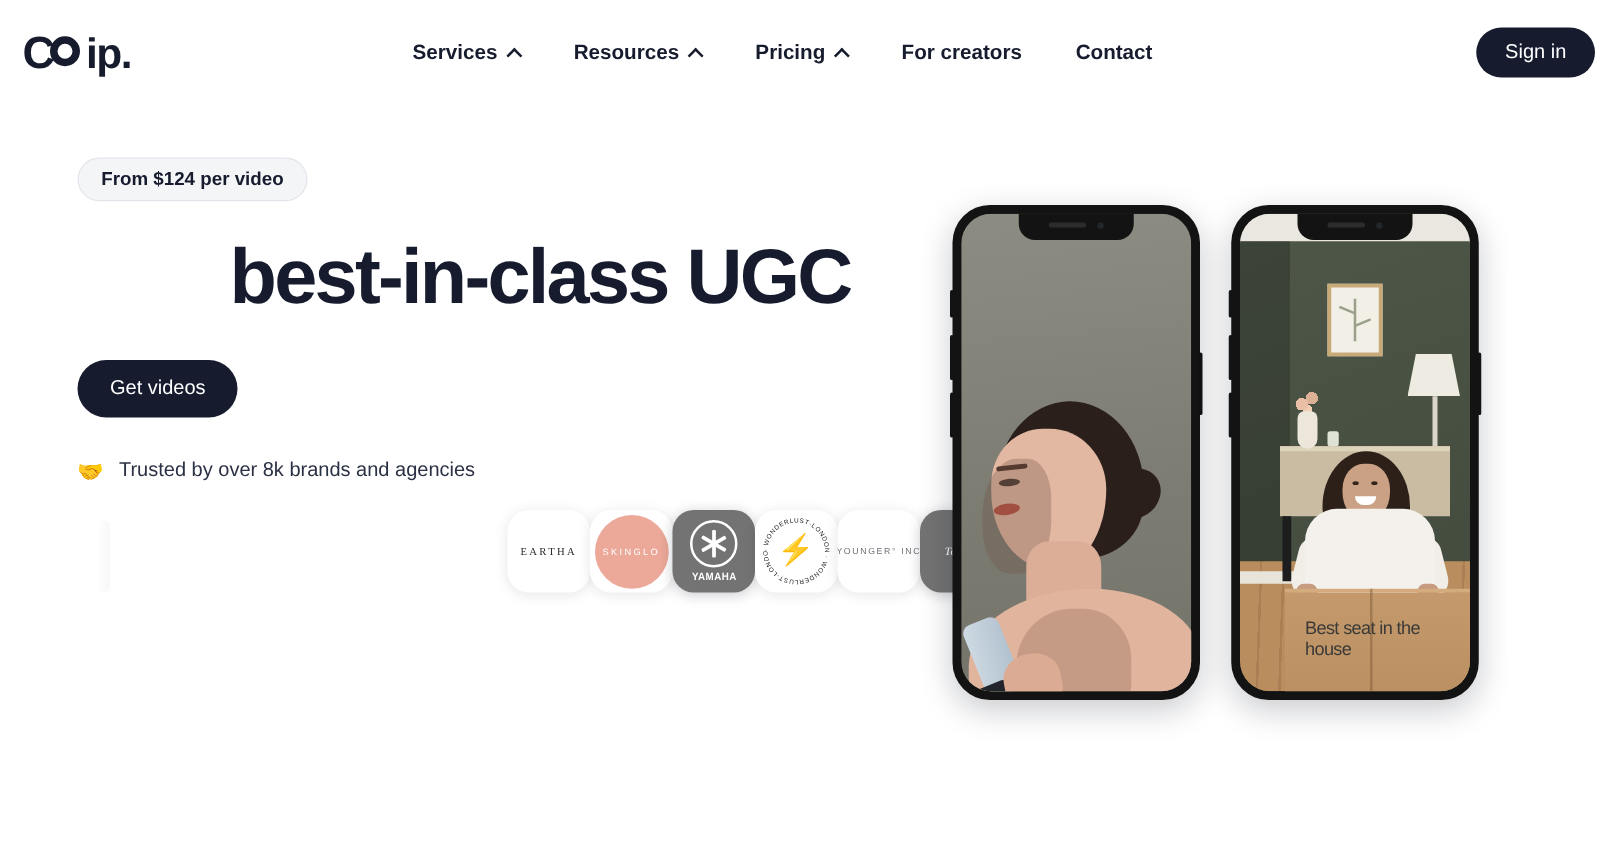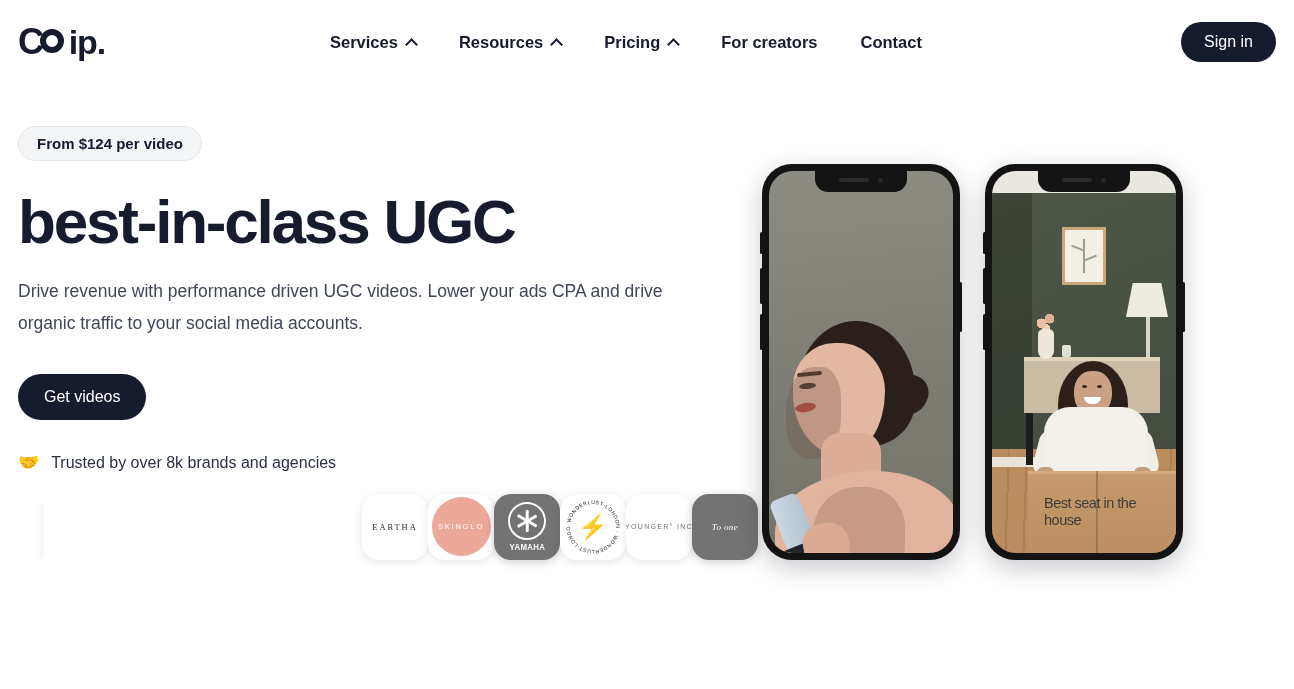--- a/index.html
+++ b/index.html
@@ -90,20 +90,21 @@
     font-weight: 500;
     font-family: "Liberation Sans", sans-serif;
     cursor: pointer;
   }
 
   
   .hero {
     position: relative;
     padding: 0 18px;
     display: flex;
+    margin-left: 44px;
   }
   .hero-left { width: 740px; padding-top: 42px; }
 
   .badge {
     display: inline-block;
     border: 1px solid #e3e5ea;
     background: #f4f5f7;
     border-radius: 999px;
     padding: 8px 18px;
     font-size: 15px;
@@ -111,20 +112,21 @@
     color: #161b2e;
   }
 
   .headline {
     margin-top: 28px;
     font-size: 62px;
     line-height: 1.05;
     font-weight: 700;
     letter-spacing: -2.2px;
     color: #161b2e;
+    text-align: center;
   }
 
   .subtitle {
     margin-top: 22px;
     font-size: 17.5px;
     line-height: 1.82;
     color: #3f4658;
     max-width: 680px;
     font-weight: 400;
   }
@@ -558,21 +560,20 @@
 </div>
 
 <div class="hero">
 
   <div class="hero-left">
 
     <div class="badge">From $124 per video</div>
 
     <h1 class="headline">best-in-class UGC</h1>
 
-    <p class="subtitle">Drive revenue with performance driven UGC videos. Lower your ads CPA and drive organic traffic to your social media accounts.</p>
 
     <button class="cta">Get videos</button>
 
     <div class="trusted">
       <span class="handshake">🤝</span>
       <span>Trusted by over 8k brands and agencies</span>
     </div>
 
     <div class="brands">
 

